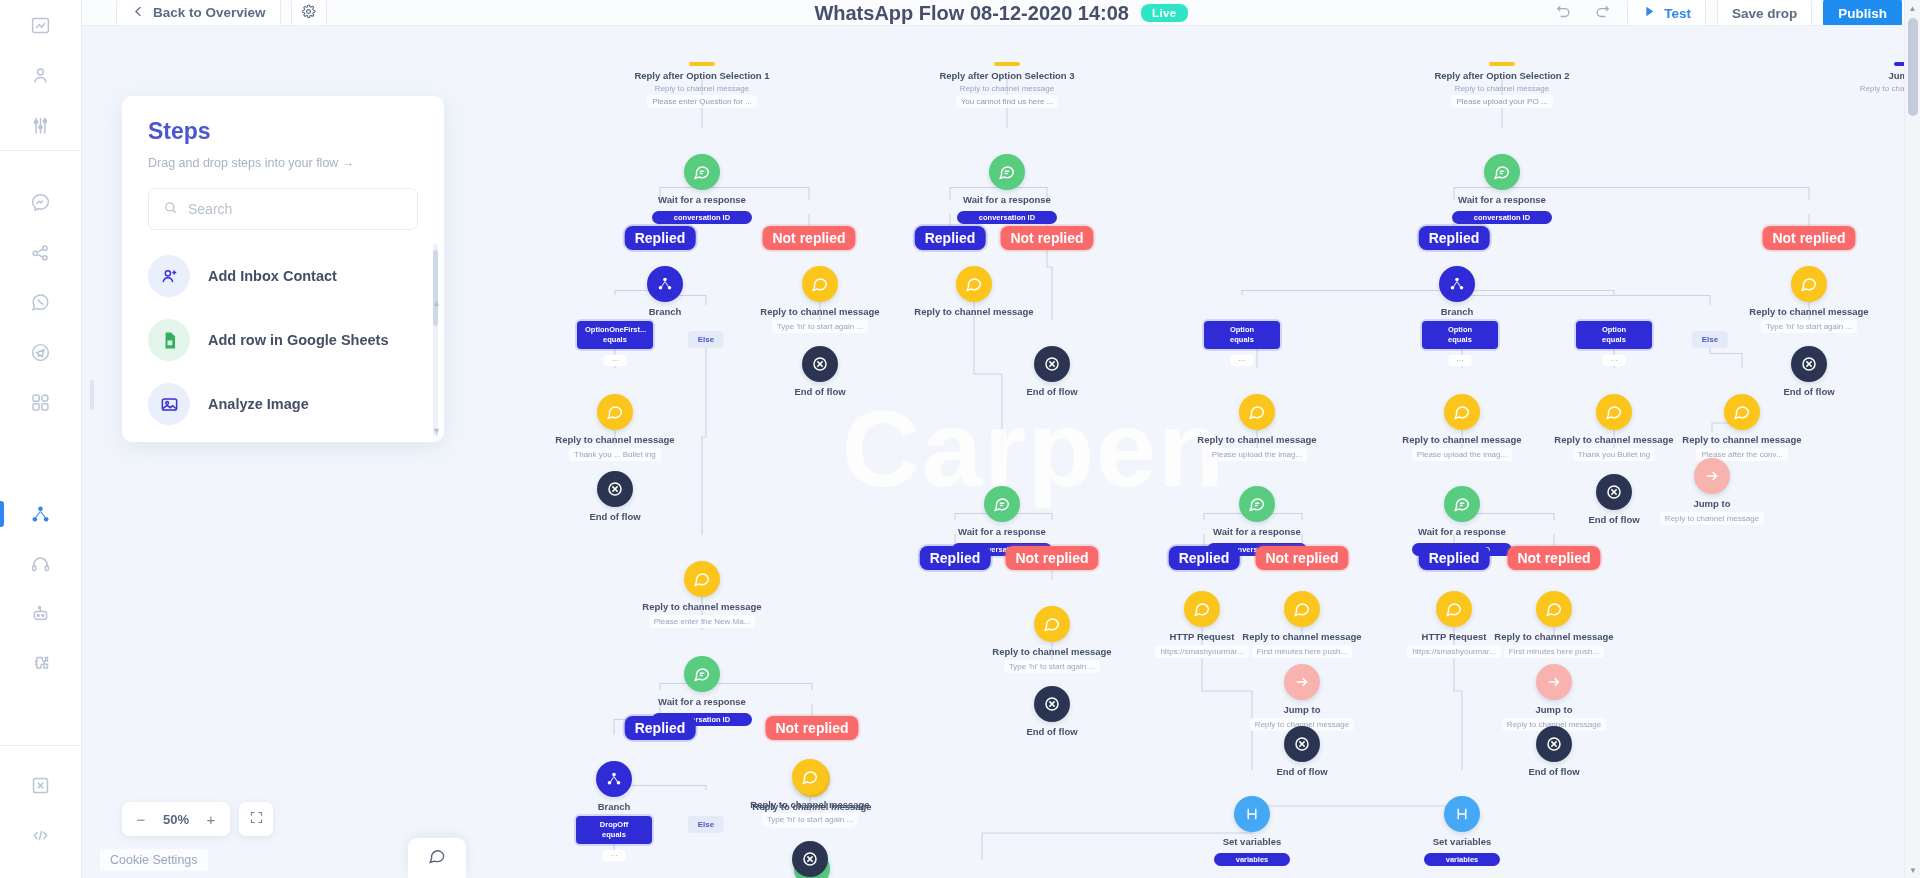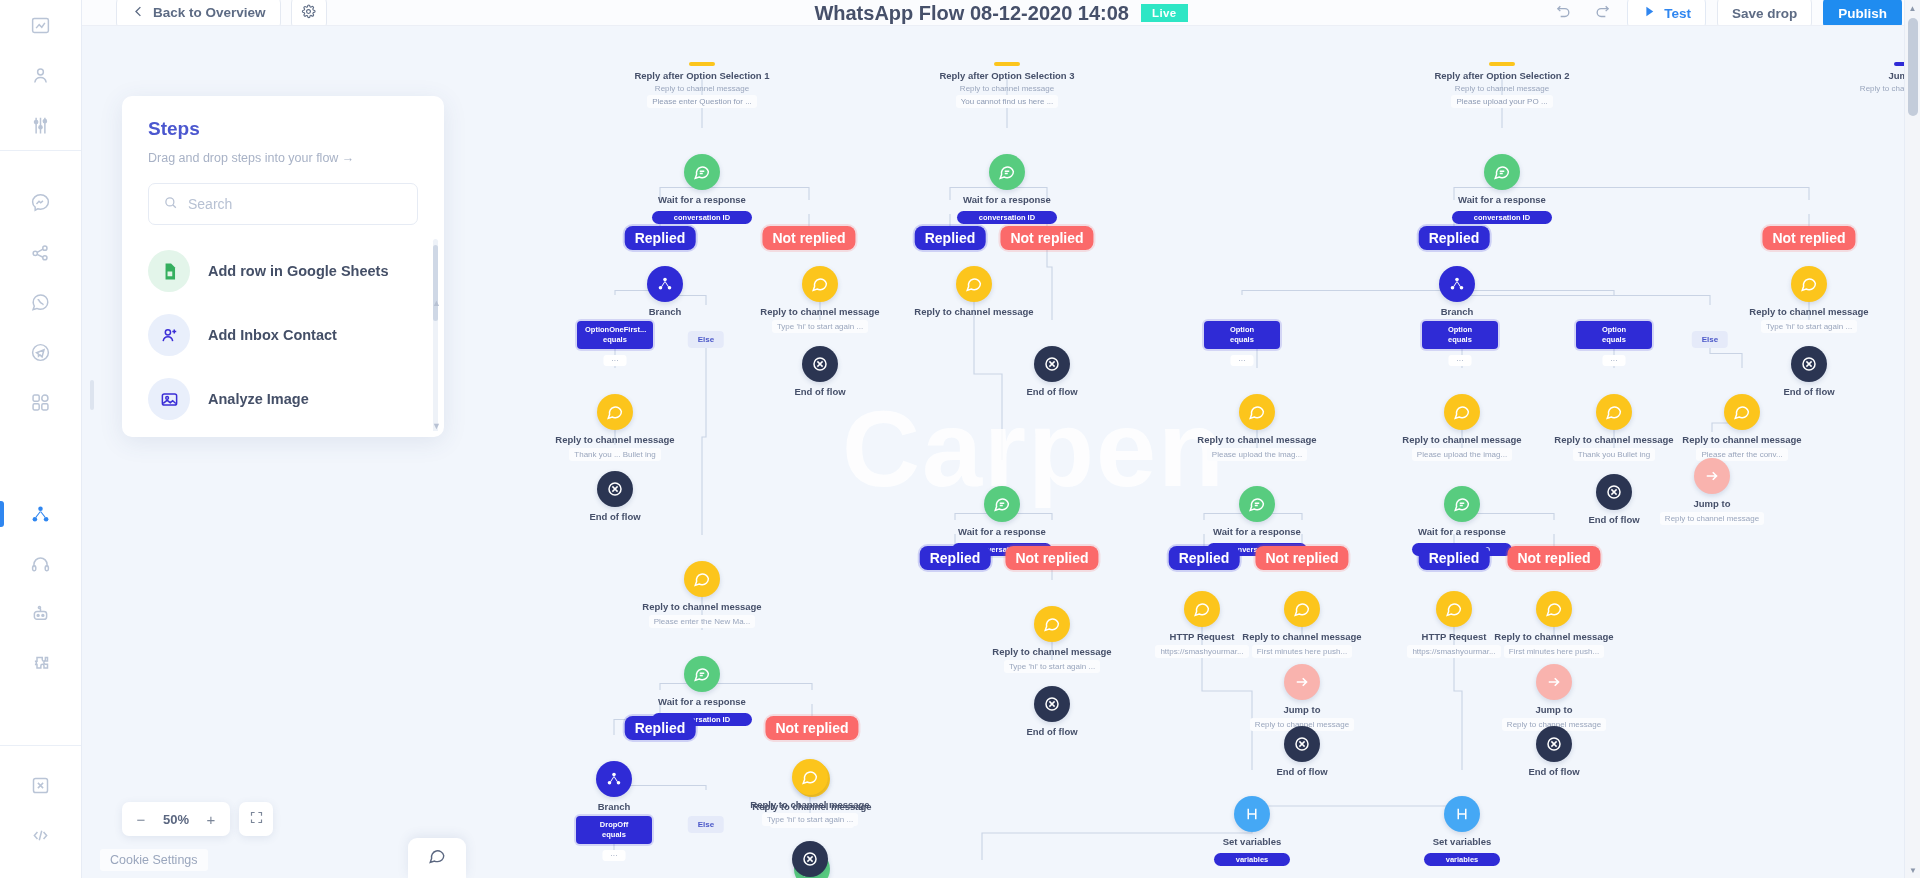--- a/index.html
+++ b/index.html
@@ -51,21 +51,21 @@
   .btn.icon-only { padding: 0; width: 36px; justify-content: center; }
   .btn svg { width: 15px; height: 15px; }
   .tb-center {
     position: absolute; left: 0; right: 0; top: 0; height: 26px;
     display: flex; align-items: center; justify-content: center; gap: 12px;
     pointer-events: none;
   }
   #flow-title { font-size: 20px; font-weight: 700; color: #46506a; white-space: nowrap; }
   .live-badge {
     background: #2ee6c5; color: #ffffff; font-size: 11.5px; font-weight: 700;
-    padding: 3px 11px; border-radius: 0; letter-spacing: .4px;
+    padding: 3px 11px; border-radius: 8px; letter-spacing: .4px;
   }
   .tb-right {
     position: absolute; right: 18px; top: 0; height: 26px;
     display: flex; align-items: center; gap: 11px;
   }
   .icon-btn {
     width: 28px; height: 28px; display: inline-flex; align-items: center; justify-content: center;
     color: #9fadc4; cursor: pointer; background: none; border: none;
   }
   .icon-btn svg { width: 17px; height: 17px; }
@@ -153,21 +153,21 @@
   }
   svg#edges { position: absolute; left: 0; top: 0; pointer-events: none; }
 
   
   #steps {
     position: absolute; left: 122px; top: 96px; width: 322px;
     background: #fff; border-radius: 10px;
     box-shadow: 0 5px 24px rgba(60,80,130,.10);
     padding: 22px 0 6px; z-index: 25;
   }
-  #steps h2 { font-size: 19px; color: #4b57cf; font-weight: 700; padding: 0 26px; }
+  #steps h2 { font-size: 23px; color: #4b57cf; font-weight: 700; padding: 0 26px; }
   #steps .sub { font-size: 12.5px; color: #a8b2c6; padding: 0 26px; margin-top: 11px; }
   .search-wrap { padding: 0 26px; margin-top: 18px; }
   .search-box {
     display: flex; align-items: center; gap: 10px; height: 42px;
     border: 1px solid #e6ebf4; border-radius: 7px; padding: 0 14px;
   }
   .search-box svg { width: 15px; height: 15px; color: #b7c1d3; flex: none; }
   .search-box input {
     border: none; outline: none; width: 100%; font-size: 14px;
     color: #a21caf; font-family: inherit; background: transparent;
@@ -860,37 +860,37 @@
             </svg>
         </span>
         <input type="text" placeholder="Search" style="">
       </div>
     </div>
     <div class="steps-list" id="steps-list">
       <div class="panel-scroll">
         <div class="thumb"></div>
       </div>
         <div class="step-row">
-          <div class="step-ico green">
-            <svg viewBox="0 0 24 24" fill="currentColor">
-              <path d="M7 2h7l5 5v15H7z" opacity=".95"></path>
-              <rect x="9.5" y="12" width="6" height="6" fill="#fff" opacity=".85"></rect>
-            </svg>
-          </div>
-          <div class="step-lbl">Add row in Google Sheets</div>
-        </div>
-        <div class="step-row">
           <div class="step-ico">
             <svg viewBox="0 0 24 24" fill="none" stroke="currentColor" stroke-width="1.9">
               <circle cx="10" cy="8" r="3.3"></circle>
               <path d="M4 19c.6-3.4 3.1-5.4 6-5.4s5.4 2 6 5.4"></path>
               <path d="M18 4.5v5M15.5 7h5"></path>
             </svg>
           </div>
           <div class="step-lbl">Add Inbox Contact</div>
+        </div>
+        <div class="step-row">
+          <div class="step-ico green">
+            <svg viewBox="0 0 24 24" fill="currentColor">
+              <path d="M7 2h7l5 5v15H7z" opacity=".95"></path>
+              <rect x="9.5" y="12" width="6" height="6" fill="#fff" opacity=".85"></rect>
+            </svg>
+          </div>
+          <div class="step-lbl">Add row in Google Sheets</div>
         </div>
         <div class="step-row">
           <div class="step-ico">
             <svg viewBox="0 0 24 24" fill="none" stroke="currentColor" stroke-width="1.9">
               <rect x="3" y="5" width="18" height="14" rx="2.4"></rect>
               <circle cx="9" cy="10" r="1.7"></circle>
               <path d="M4 17l5-4 4 3 3-2.5 4 3.5"></path>
             </svg>
           </div>
           <div class="step-lbl">Analyze Image</div>

